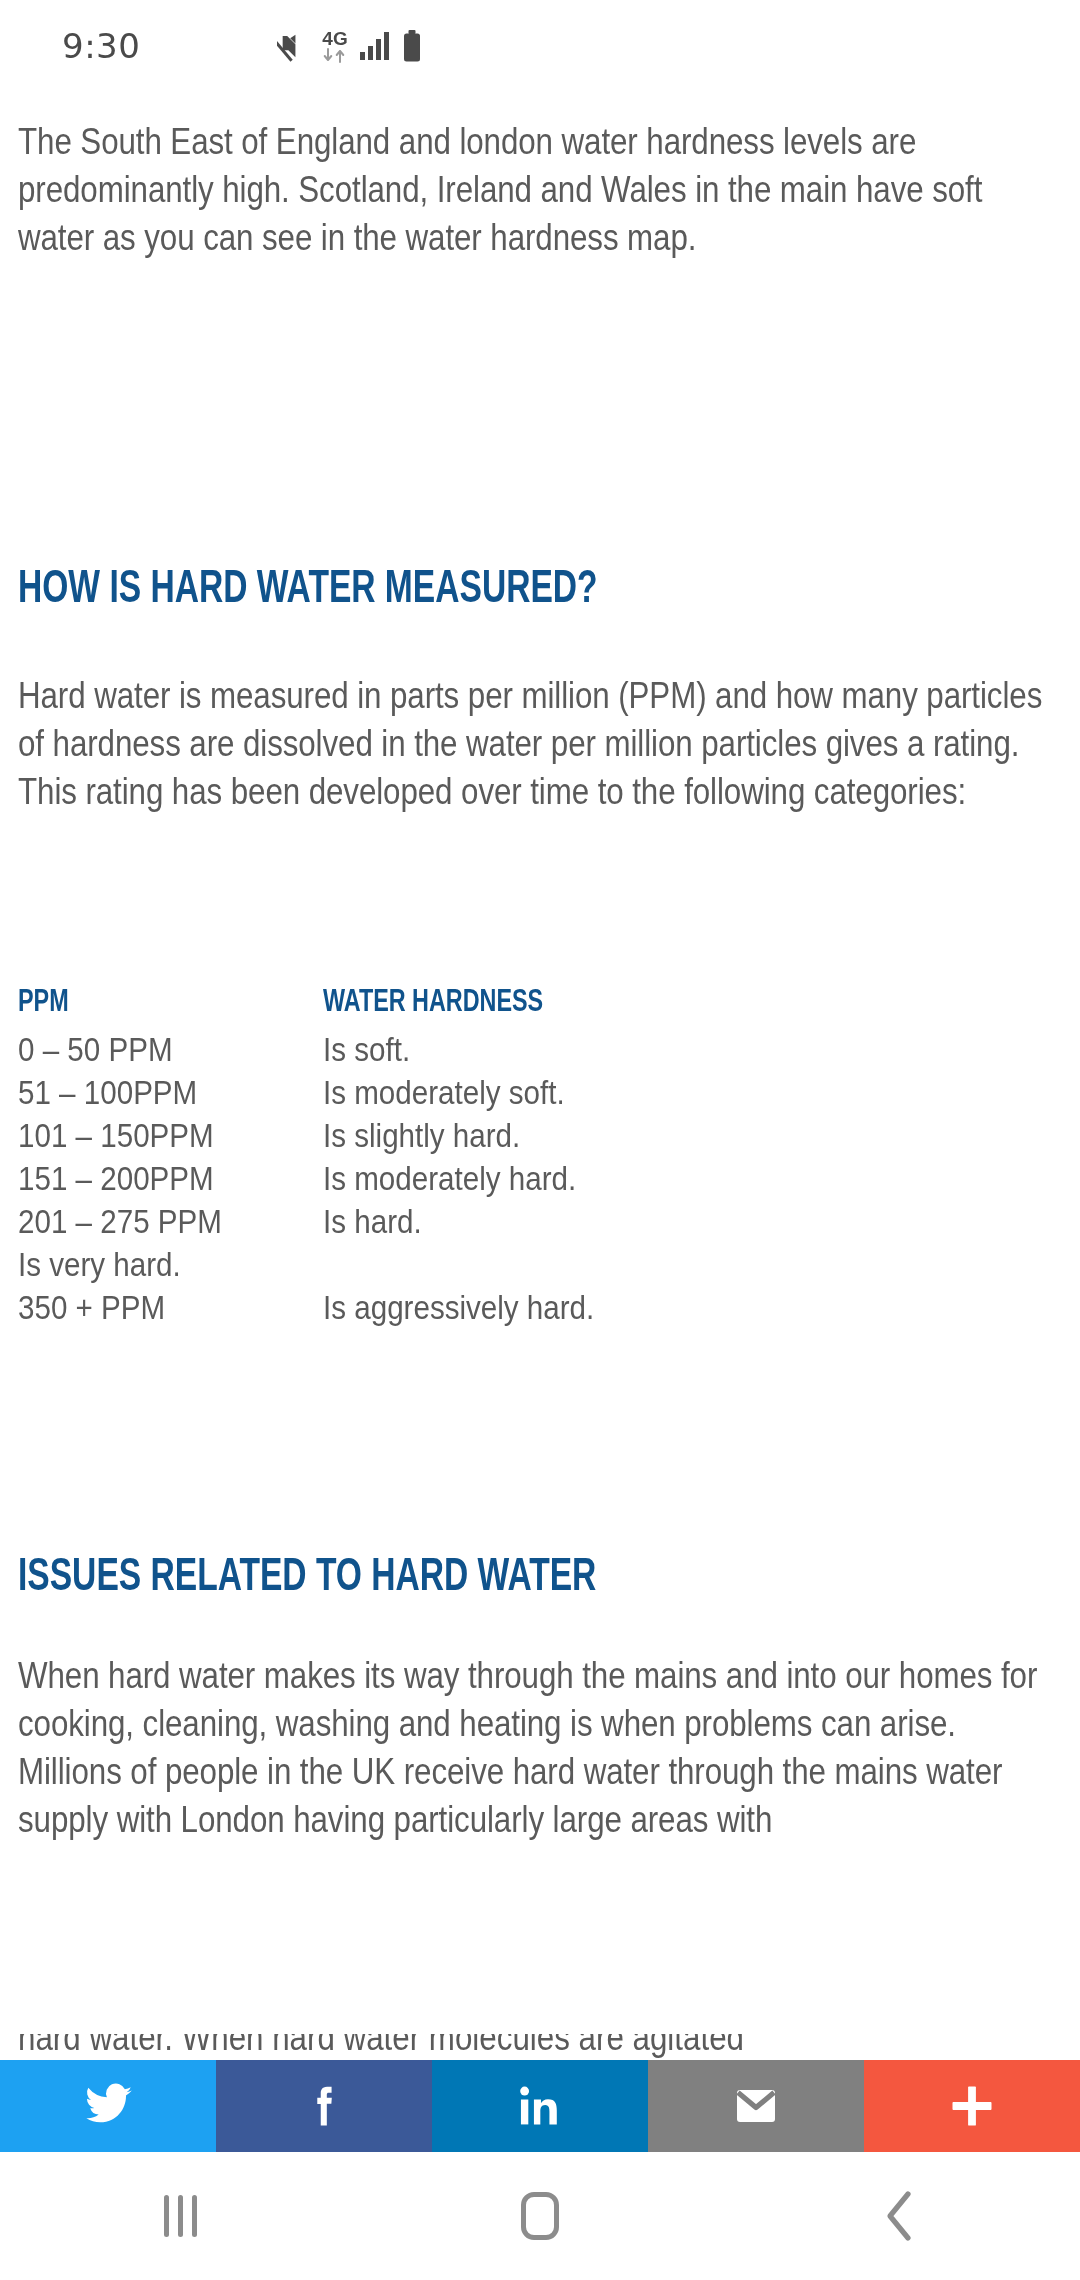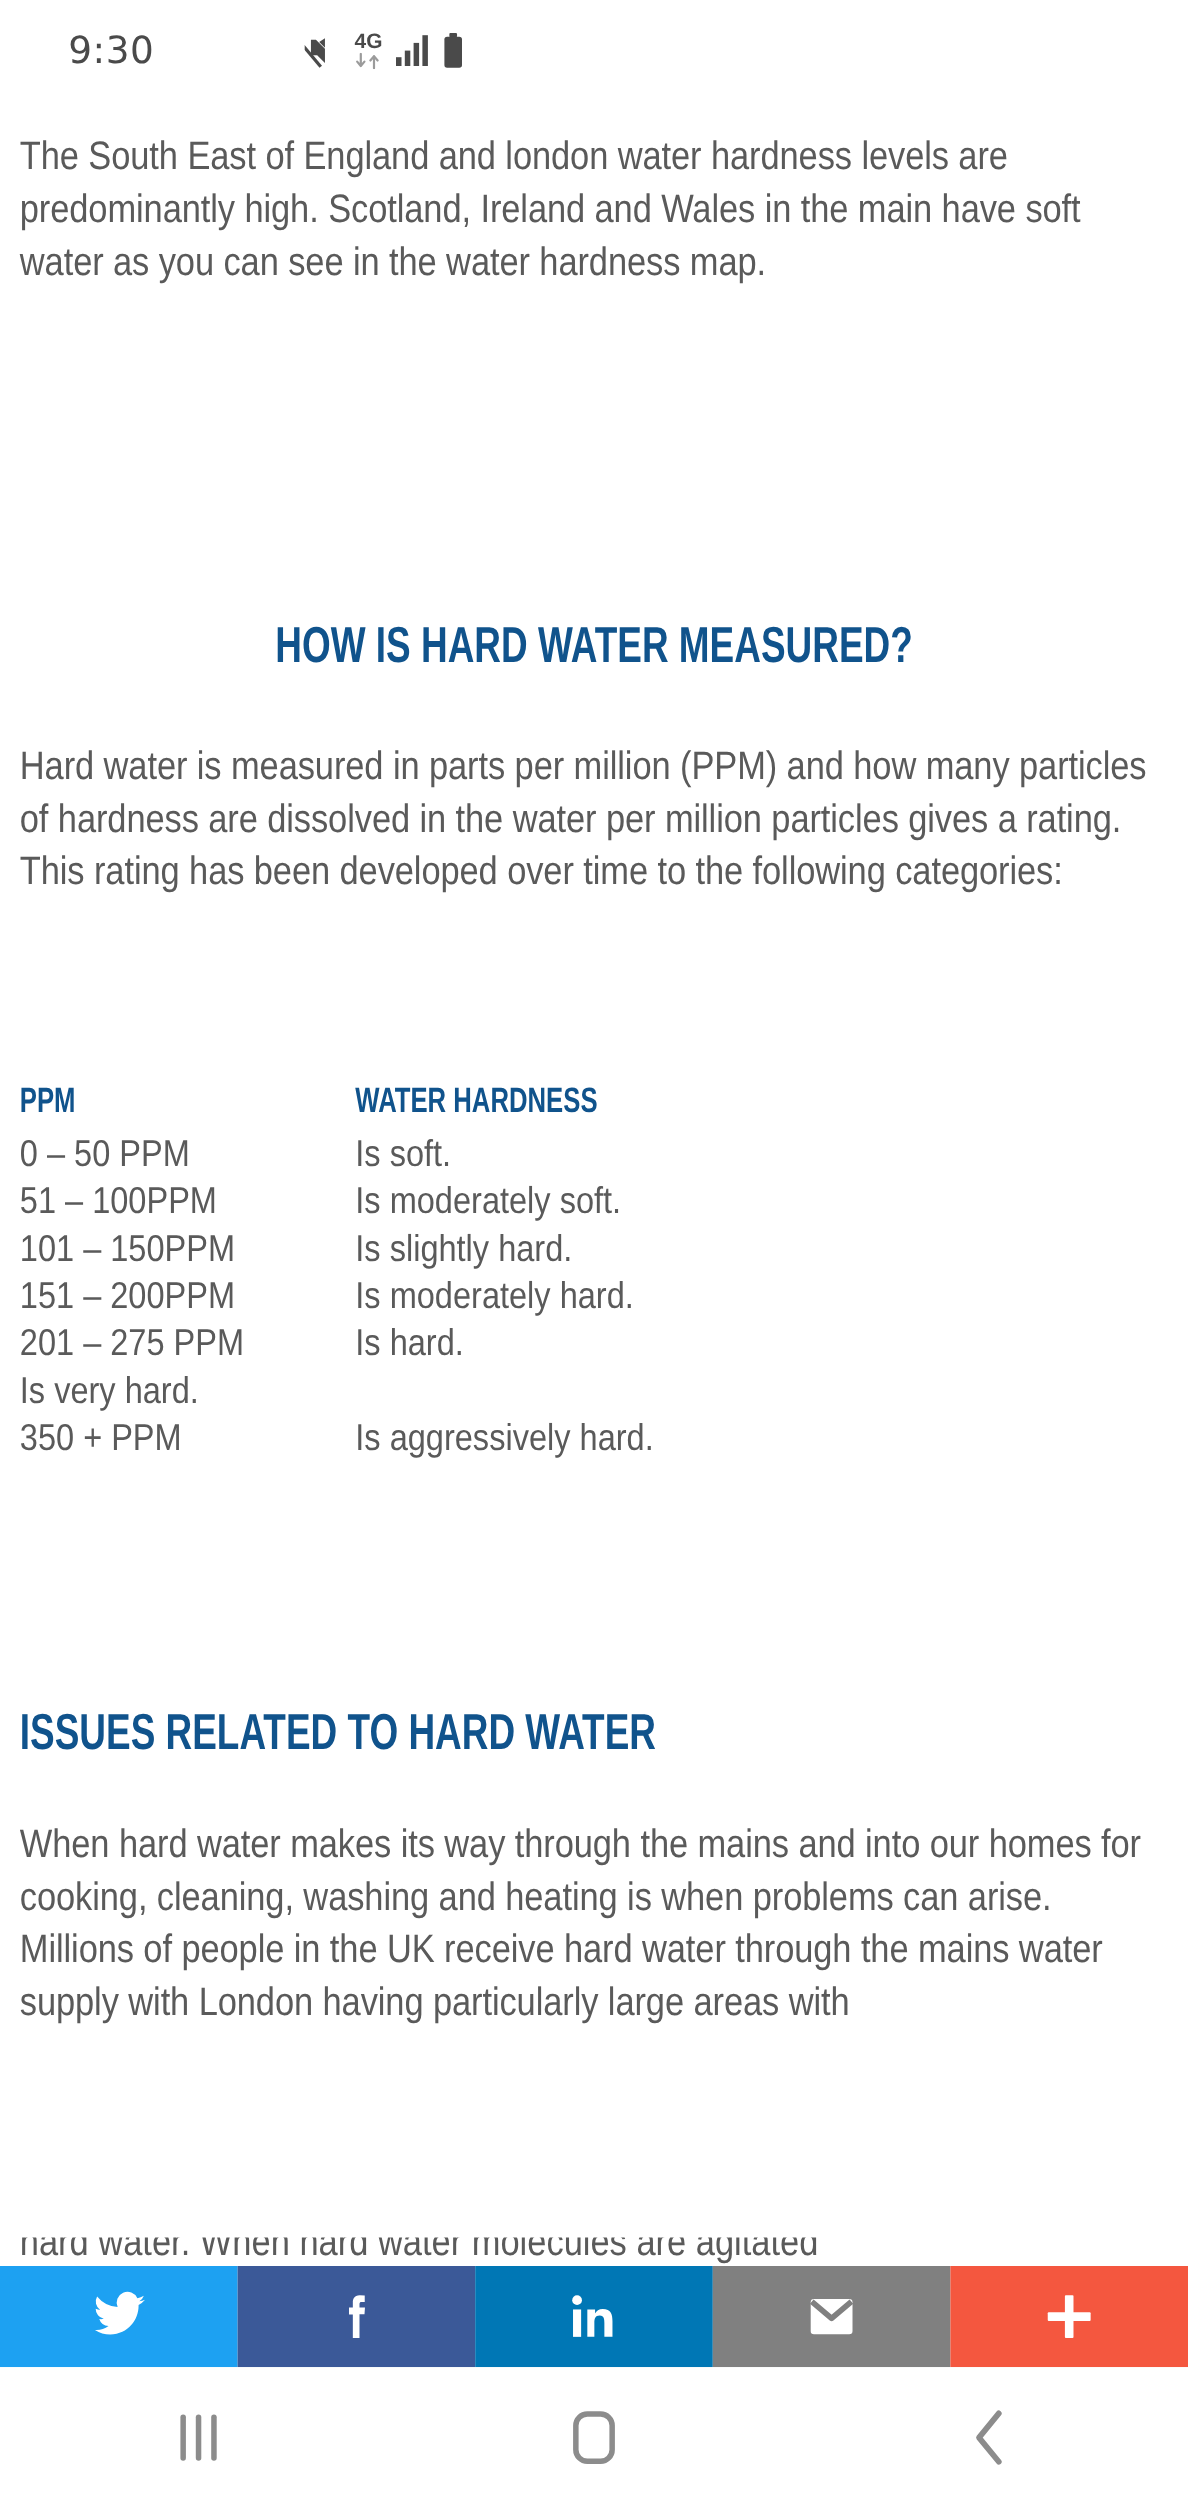--- a/index.html
+++ b/index.html
@@ -191,21 +191,21 @@
   <div id="content">
 
     <div class="cutoff-top">
       <div class="inner">so stays soft.</div>
     </div>
 
     <div class="wrap" style="position:absolute; top:118px; left:0; width:1080px;">
       <p class="body-text">The South East of England and london water hardness levels are predominantly high. Scotland, Ireland and Wales in the main have soft water as you can see in the water hardness map.</p>
     </div>
 
-    <div class="wrap" style="position:absolute; top:560px; left:0; width:1080px;text-align:center;">
+    <div class="wrap" style="position:absolute; top:560px; left:0; width:1080px;">
       <h2 class="section-heading">HOW IS HARD WATER MEASURED?</h2>
     </div>
 
     <div class="wrap" style="position:absolute; top:672px; left:0; width:1080px;">
       <p class="body-text">Hard water is measured in parts per million (PPM) and how many particles of hardness are dissolved in the water per million particles gives a rating. This rating has been developed over time to the following categories:</p>
     </div>
 
     <div class="wrap" style="position:absolute; top:972px; left:0; width:1080px;">
       <div id="ppm-table">
         <div class="trow">

